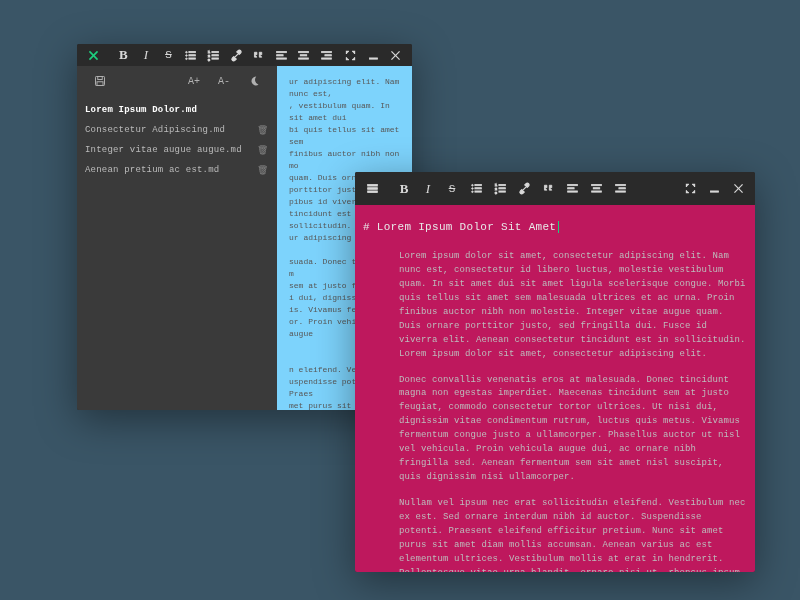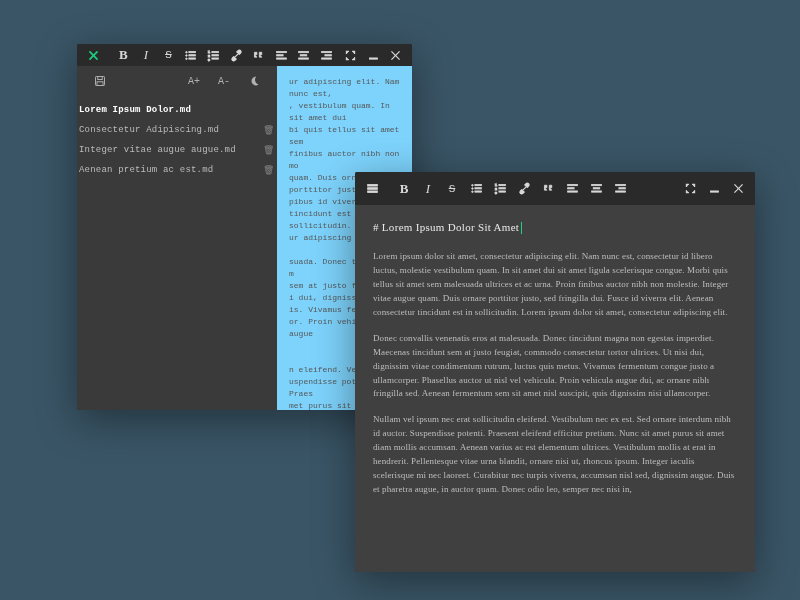--- a/index.html
+++ b/index.html
@@ -78,21 +78,21 @@
     display: flex; align-items: center; justify-content: center;
     cursor: pointer;
     font-size: 10px;
   }
   .side-toolbar .sep { flex:1; }
   .filelist { flex: 1; display: flex; flex-direction: column; padding: 4px 0; }
   .file-item {
     height: 20px;
     display: flex;
     align-items: center;
-    padding: 0 2px;
+    padding: 0 8px;
     cursor: pointer;
     color: #bbb;
     font-size: 9px;
     letter-spacing: 0.2px;
   }
   .file-item.active { color: #fff; font-weight: 600; }
   .file-item .fname { flex: 1; white-space: nowrap; overflow: hidden; text-overflow: ellipsis; }
   .file-item .trash { width: 12px; color: #888; font-size: 9px; }
   .editor-light {
     flex: 1;
@@ -100,44 +100,43 @@
     color: #585858;
     font-size: 8px;
     line-height: 1.5;
     padding: 10px 12px;
     overflow: hidden;
     white-space: pre-wrap;
   }
   
   .editor-dark {
     flex: 1;
-    background: #404040;
+    background: #be185d;
     color: #bdbdbd;
     font-size: 9px;
     line-height: 1.55;
-    padding: 14px 18px;
+    padding: 14px 8px;
     overflow: hidden;
-    font-family: Liberation Serif, serif;
   }
   .editor-dark h1line {
     display: block;
     color: #e8e8e8;
     font-size: 11px;
     margin-bottom: 14px;
     letter-spacing: 0.3px;
   }
   .editor-dark h1line::after {
     content: "";
     display: inline-block;
     width: 1px; height: 12px;
     background: #1dd07f;
     vertical-align: middle;
     margin-left: 2px;
   }
-  .editor-dark p { margin-bottom: 12px; white-space: pre-wrap; letter-spacing: 0.1px; }
+  .editor-dark p { margin-bottom: 12px; white-space: pre-wrap; letter-spacing: 0.1px; margin-left: 36px; }
   .bold { font-weight: bold; font-family: Georgia, serif; font-size: 13px; }
   .italic { font-style: italic; font-family: Georgia, serif; font-size: 13px; }
   .strike { text-decoration: line-through; font-size: 11px; }
 </style>
 </head>
 <body>
 
 <div class="window light">
   <div class="toolbar">
     <div class="tb-btn close-accent">

